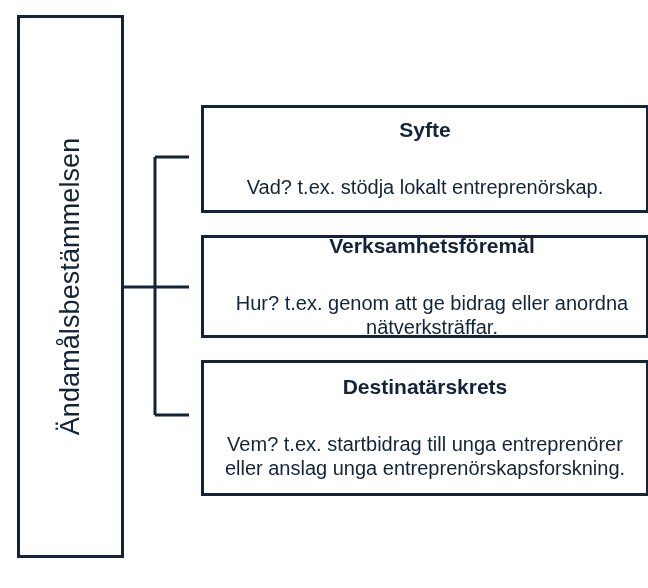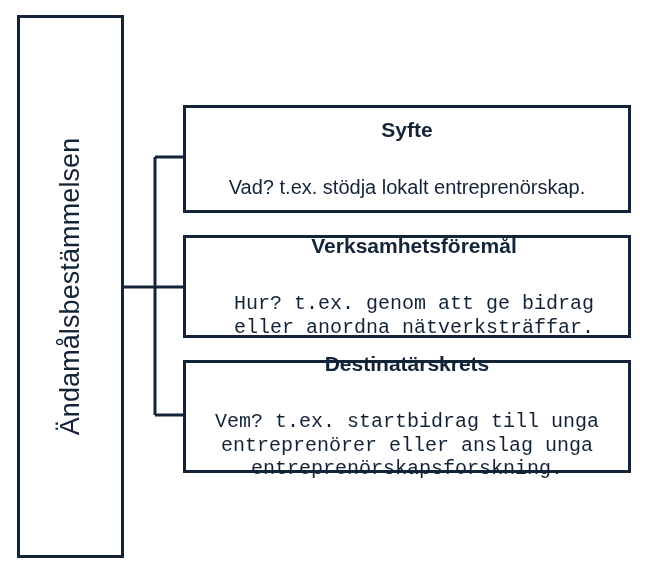--- a/index.html
+++ b/index.html
@@ -50,34 +50,34 @@
     left: 0;
     top: 0;
     width: 648px;
     height: 588px;
     pointer-events: none;
   }
 
   
   .child-node {
     position: absolute;
-    left: 183px;
+    left: 201px;
     width: 448px;
     box-sizing: border-box;
     border: 3px solid #132438;
     background: #ffffff;
     display: flex;
     flex-direction: column;
     align-items: center;
     justify-content: center;
     padding: 4px 10px;
   }
   .child-node.n1 { top: 105px;  height: 108px; }
   .child-node.n2 { top: 235px;  height: 103px; padding-left: 24px; }
-  .child-node.n3 { top: 360px;  height: 113px; }
+  .child-node.n3 { top: 360px;  height: 136px; }
 
   .child-title {
     font-size: 21px;
     font-weight: 700;
     color: #132438;
     text-align: center;
     line-height: 1.15;
     margin-bottom: 2px;
   }
   .child-body {
@@ -85,21 +85,20 @@
     font-weight: 400;
     color: #132438;
     text-align: center;
     line-height: 1.18;
     width: 100%;
     margin-top: 32px;
   }
   .child-node.n2 .child-body,
   .child-node.n3 .child-body {
     padding: 0 2px;
-    font-family: Liberation Mono, monospace;
   }
 </style>
 </head>
 <body>
 
 <div id="diagram">
 
   <div class="root-node">
     <div class="root-label">Ändamålsbestämmelsen</div>
   </div>

